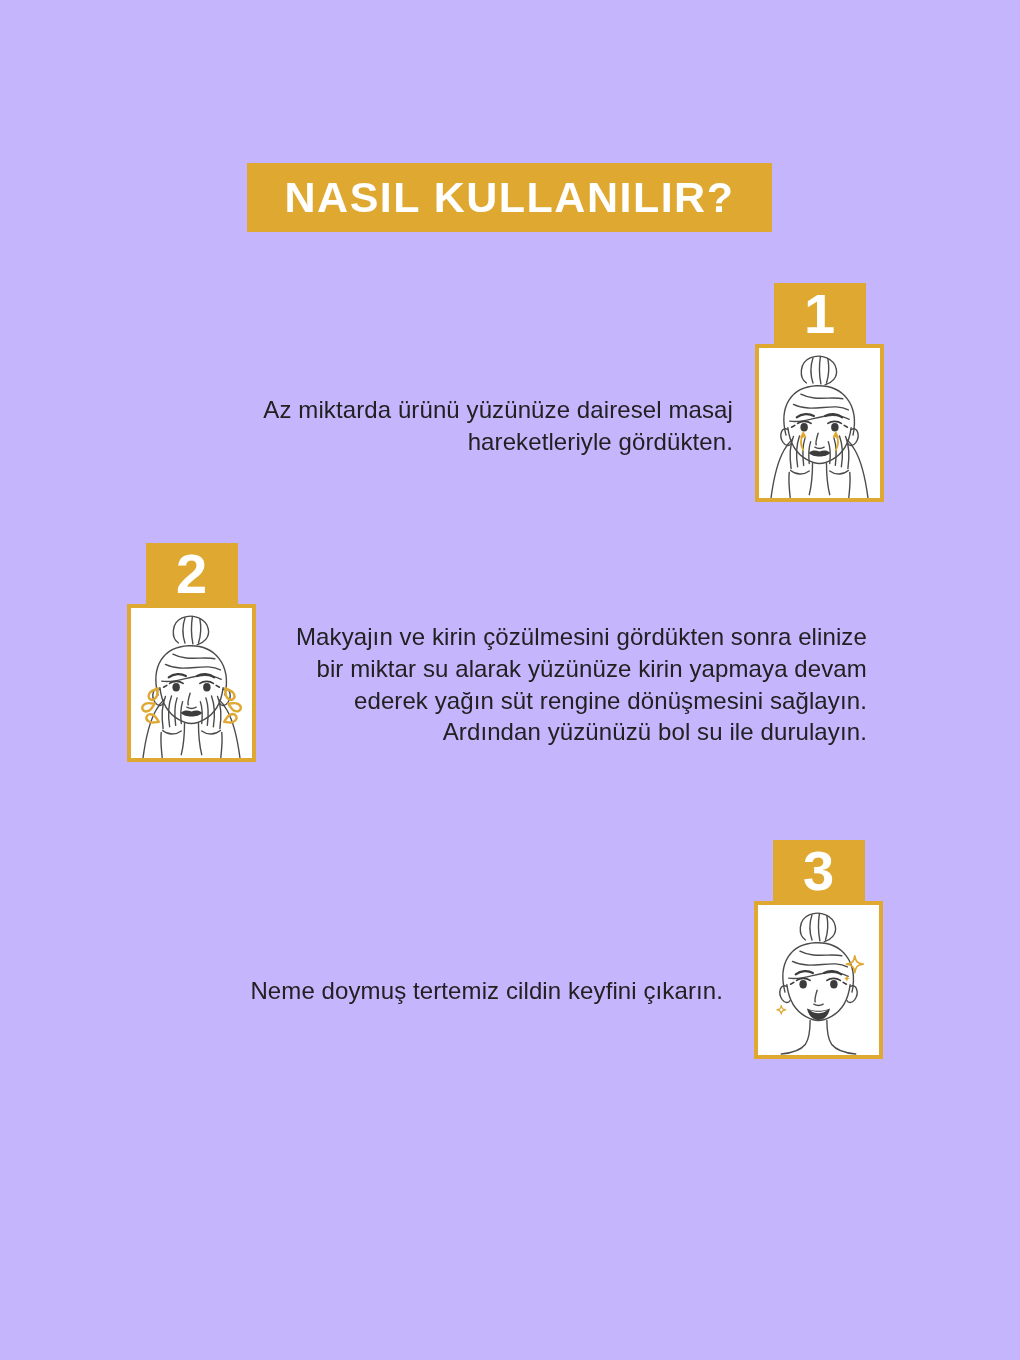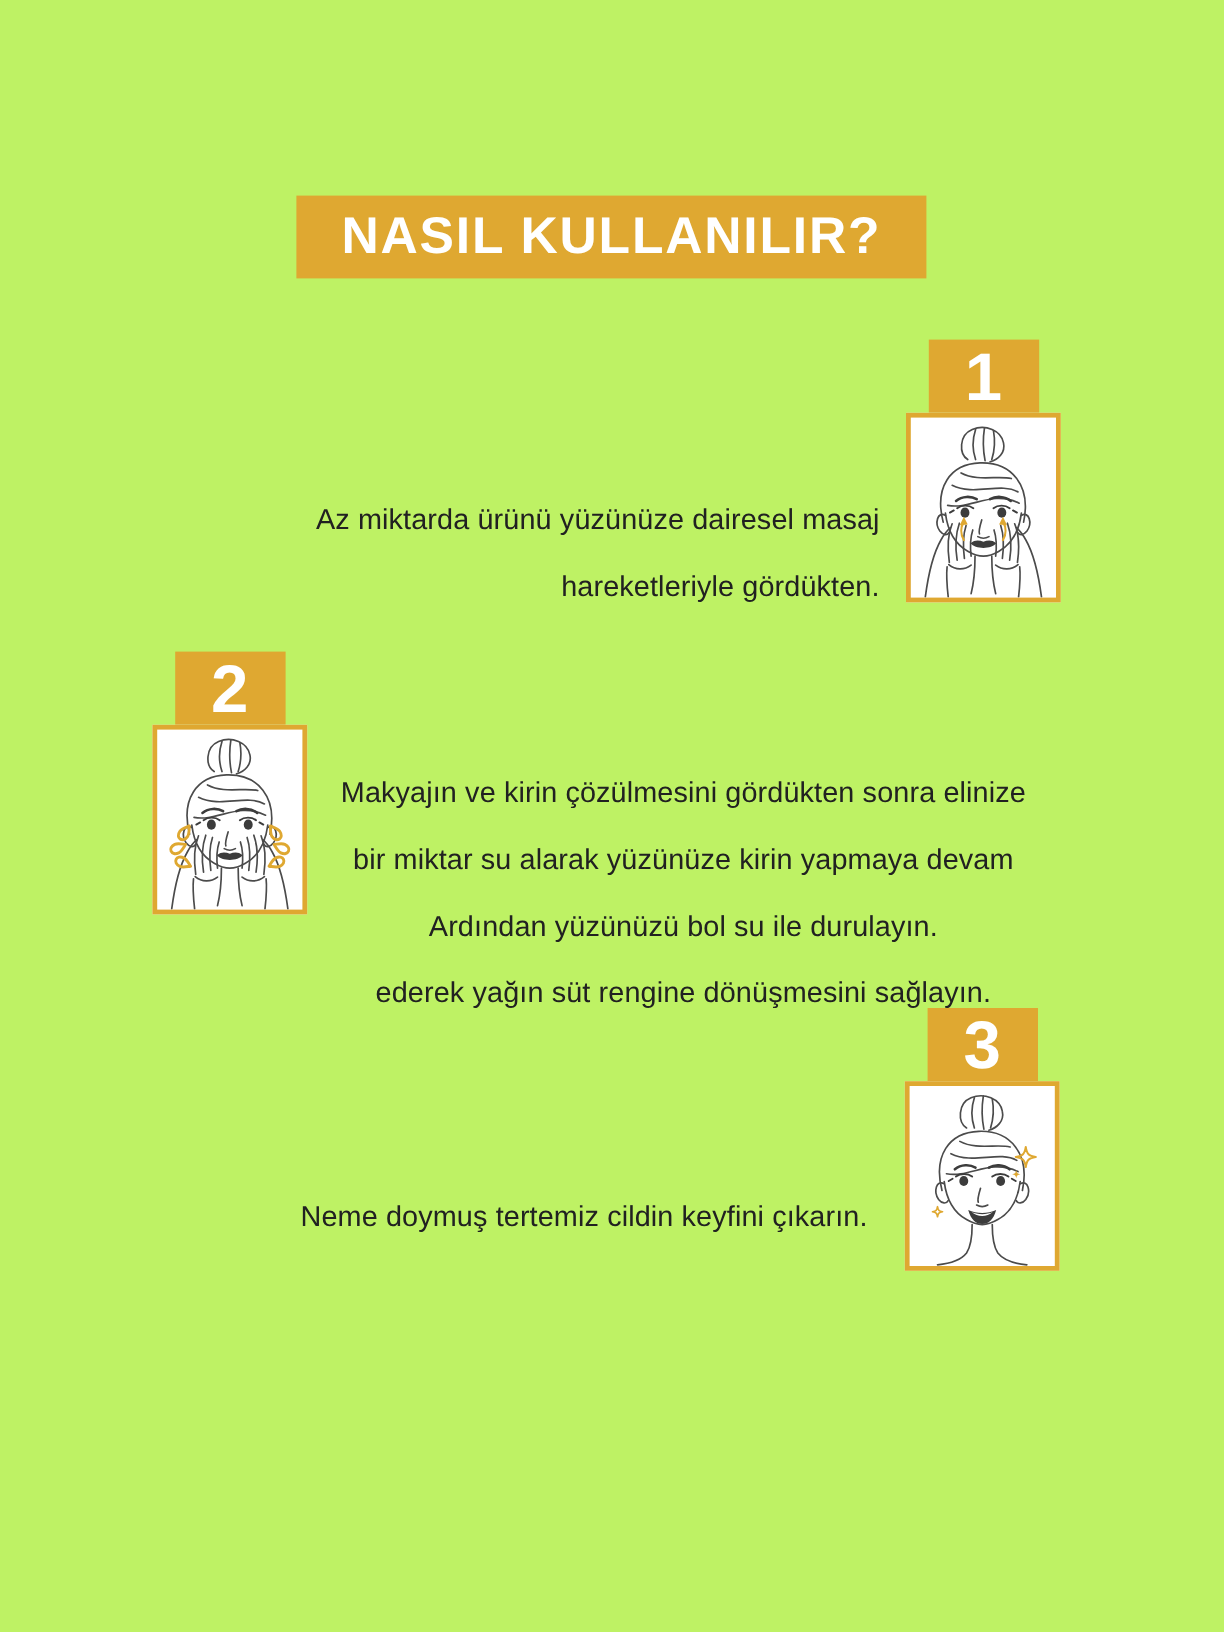--- a/index.html
+++ b/index.html
@@ -2,21 +2,21 @@
 <html lang="tr" style="--gold: #DFA831; --ink: #212121; --line: #4b4b4b;"><head>
 <meta charset="utf-8">
 <style>
   :root { --gold: #DFA831; --ink: #212121; --line: #4b4b4b; --dark: #3c3c3c; }
   * { margin: 0; padding: 0; box-sizing: border-box; }
   html, body { background: #ffffff; }
   .page {
     position: relative;
     width: 1020px;
     height: 1360px;
-    background: #bef264;
+    background: #c4b5fd;
     font-family: "Liberation Sans", sans-serif;
     overflow: hidden;
     margin: 0 auto;
   }
   .title-banner {
     position: absolute;
     left: 247px; top: 163px;
     width: 525px; height: 69px;
     background: var(--gold);
     display: flex; align-items: center; justify-content: center;
@@ -50,23 +50,23 @@
   .fig-1 { left: 755px; top: 283px; }
   .fig-2 { left: 127px; top: 543px; }
   .fig-3 { left: 754px; top: 840px; }
   .step-text {
     position: absolute;
     color: var(--ink);
     font-size: 24px;
     line-height: 31.8px;
     letter-spacing: 0.1px;
   }
-  .step-text .line { white-space: nowrap; margin-top: 24px; }
+  .step-text .line { white-space: nowrap; }
   .text-1 { top: 394px; right: 287px; text-align: right; }
-  .text-2 { left: 284px; top: 621px; text-align: center; }
+  .text-2 { left: 296px; top: 621px; text-align: right; }
   .text-3 { top: 975px; right: 297px; text-align: right; }
   
   .ln   { fill: none; stroke: var(--line); stroke-width: 1.5; stroke-linecap: round; stroke-linejoin: round; }
   .ln2  { fill: none; stroke: var(--dark); stroke-width: 2.3; stroke-linecap: round; }
   .lash { fill: none; stroke: var(--dark); stroke-width: 1.7; stroke-linecap: round; }
   .dk   { fill: var(--dark); stroke: none; }
   .gln  { fill: none; stroke: var(--gold); stroke-width: 2px; stroke-linecap: round; stroke-linejoin: round; }
   .gln-thick { fill: none; stroke: var(--gold); stroke-width: 2.6px; stroke-linejoin: round; }
   .gfill { fill: var(--gold); stroke: none; }
 </style>
@@ -203,22 +203,22 @@
           <use href="#droplet" class="gln-thick" transform="translate(110.5,105) rotate(-65)"></use>
           <use href="#droplet" class="gln-thick" transform="translate(106,119) rotate(-115)"></use>
         </g>
       </svg>
     </div>
   </div>
 
   <div class="step-text text-2">
     <div class="line">Makyajın ve kirin çözülmesini gördükten sonra elinize</div>
     <div class="line">bir miktar su alarak yüzünüze kirin yapmaya devam</div>
+    <div class="line">ederek yağın süt rengine dönüşmesini sağlayın.</div>
     <div class="line">Ardından yüzünüzü bol su ile durulayın.</div>
-    <div class="line">ederek yağın süt rengine dönüşmesini sağlayın.</div>
   </div>
 
   <div class="step-figure fig-3">
     <div class="num-box">
       <span class="num">3</span>
     </div>
     <div class="pic-box">
       <svg viewBox="0 0 130 160">
         <use href="#face-clean"></use>
         <g>

